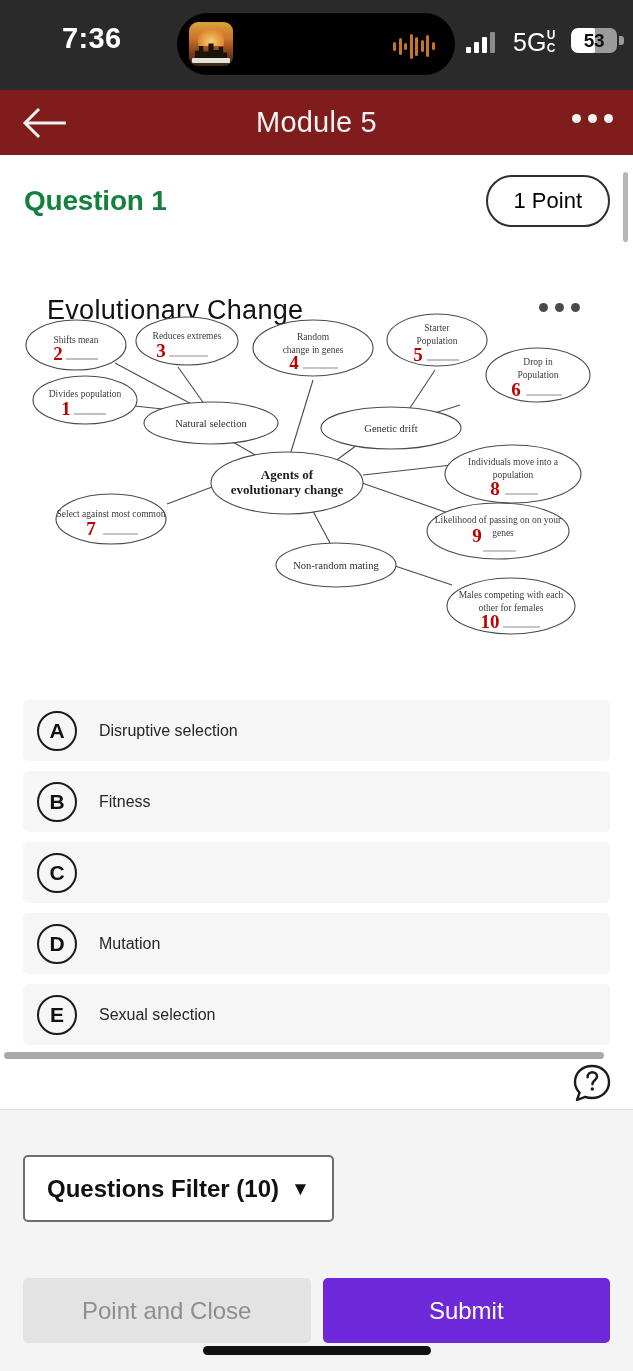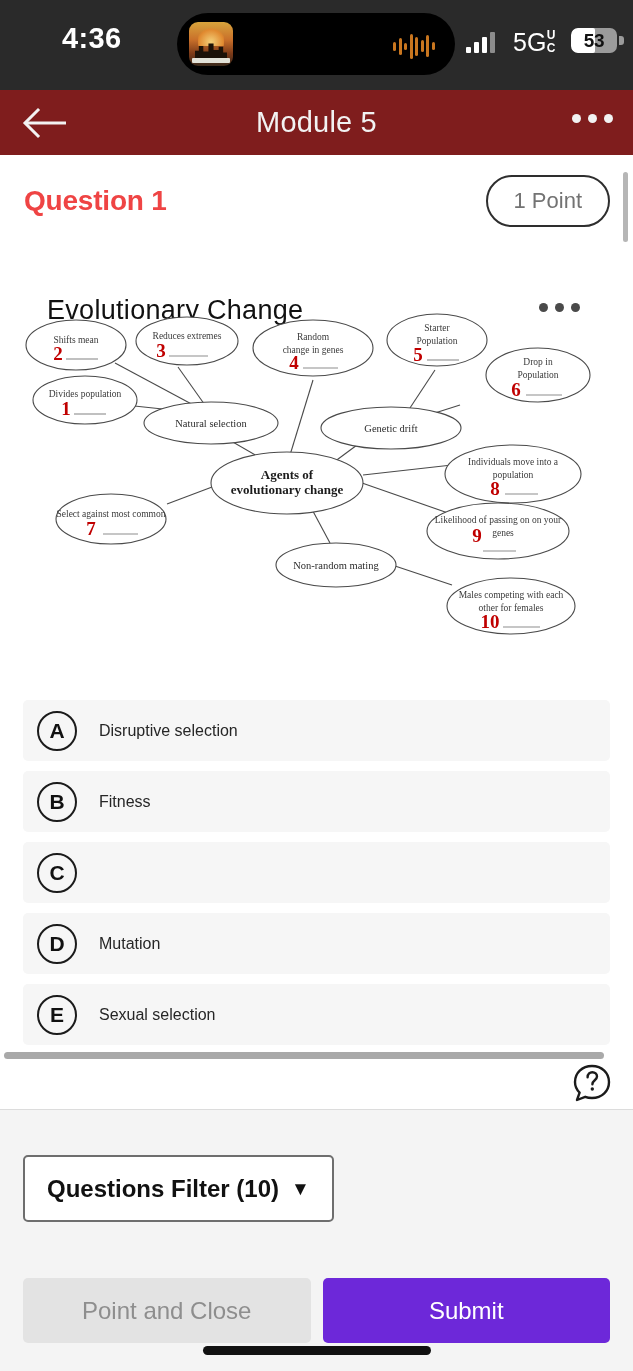--- a/index.html
+++ b/index.html
@@ -116,26 +116,26 @@
   
   .qscroll {
     position: absolute; top: 155px; left: 0; width: 633px; height: 895px;
     background: #fff; overflow: hidden;
   }
   .q-head {
     position: absolute; top: 20px; left: 0; width: 633px; height: 60px;
   }
   .q-title {
     position: absolute; left: 24px; top: 10px;
-    font-size: 28px; font-weight: 700; color: #ef4444; letter-spacing: -.2px;
+    font-size: 28px; font-weight: 700; color: #15803d; letter-spacing: -.2px;
   }
   .q-points {
     position: absolute; right: 23px; top: 0;
     border: 2px solid #2e2e2e; border-radius: 28px;
-    padding: 11px 26px; font-size: 22px; color: #737373; font-weight: 400;
+    padding: 11px 26px; font-size: 22px; color: #000000; font-weight: 400;
     background: #fff;
   }
   .v-scrollbar {
     position: absolute; right: 5px; top: 17px; width: 5px; height: 70px;
     background: #b6b6b6; border-radius: 3px;
   }
 
   
   .diagram-wrap {
     position: absolute; left: 0; top: 130px; width: 633px; height: 390px;
@@ -223,21 +223,21 @@
     position: absolute; left: 50%; transform: translateX(-50%); bottom: 16px;
     width: 228px; height: 9px; background: #111; border-radius: 6px; cursor: pointer;
   }
 </style>
 </head>
 <body>
 
 <div id="app">
 
   <div class="statusbar">
-    <div class="sb-time">4:36</div>
+    <div class="sb-time">7:36</div>
 
     <div class="dyn-island">
       <div class="di-art">
         <div class="art-sun"></div>
         <div class="art-bld"></div>
         <div class="art-base"></div>
       </div>
       <div class="di-wave">
         <i></i>
           <i></i>

